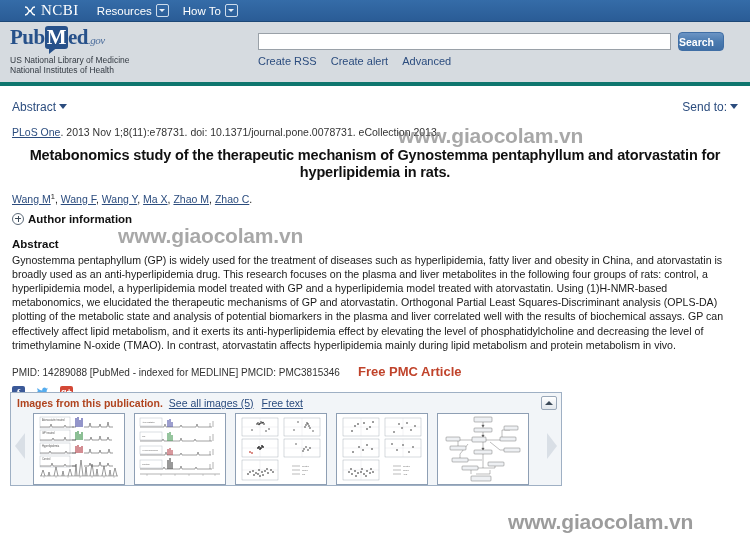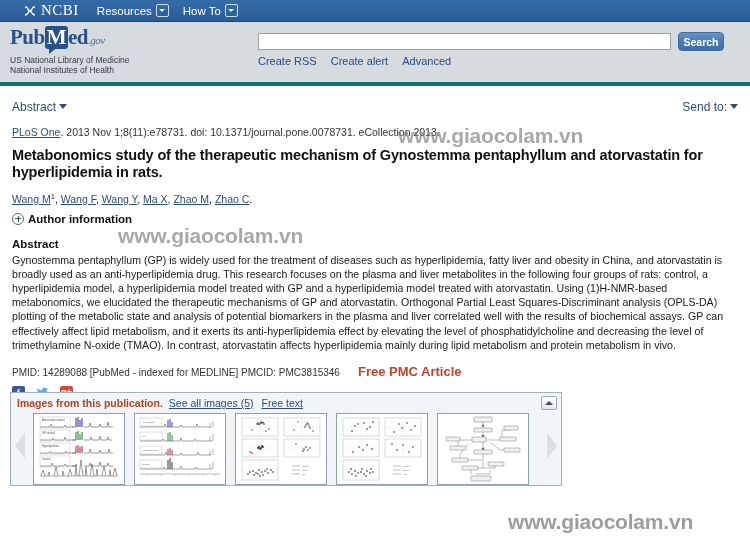--- a/index.html
+++ b/index.html
@@ -174,21 +174,20 @@
     left: 678px;
     top: 10px;
     width: 46px;
     height: 19px;
     border: 1px solid #3f6ea5;
     border-radius: 4px;
     background: linear-gradient(to bottom, #6b94c4 0%, #4b7bb0 50%, #3f6ea5 100%);
     color: #ffffff;
     font-size: 10.5px;
     font-weight: bold;
-    text-align: center;
     line-height: 19px;
     box-sizing: border-box;
     cursor: pointer;
   }
   #search-sublinks {
     position: absolute;
     left: 258px;
     top: 33px;
     font-size: 11px;
   }
@@ -243,20 +242,21 @@
     cursor: pointer;
   }
 
   #article-title {
     font-size: 14.5px;
     font-weight: bold;
     color: #111;
     line-height: 17px;
     margin-top: 8px;
     letter-spacing: -0.15px;
+    text-align: center;
   }
 
   #authors {
     margin-top: 8px;
     font-size: 10.5px;
     line-height: 13px;
   }
   #authors .author {
     color: #2b4c7e;
     text-decoration: underline;

